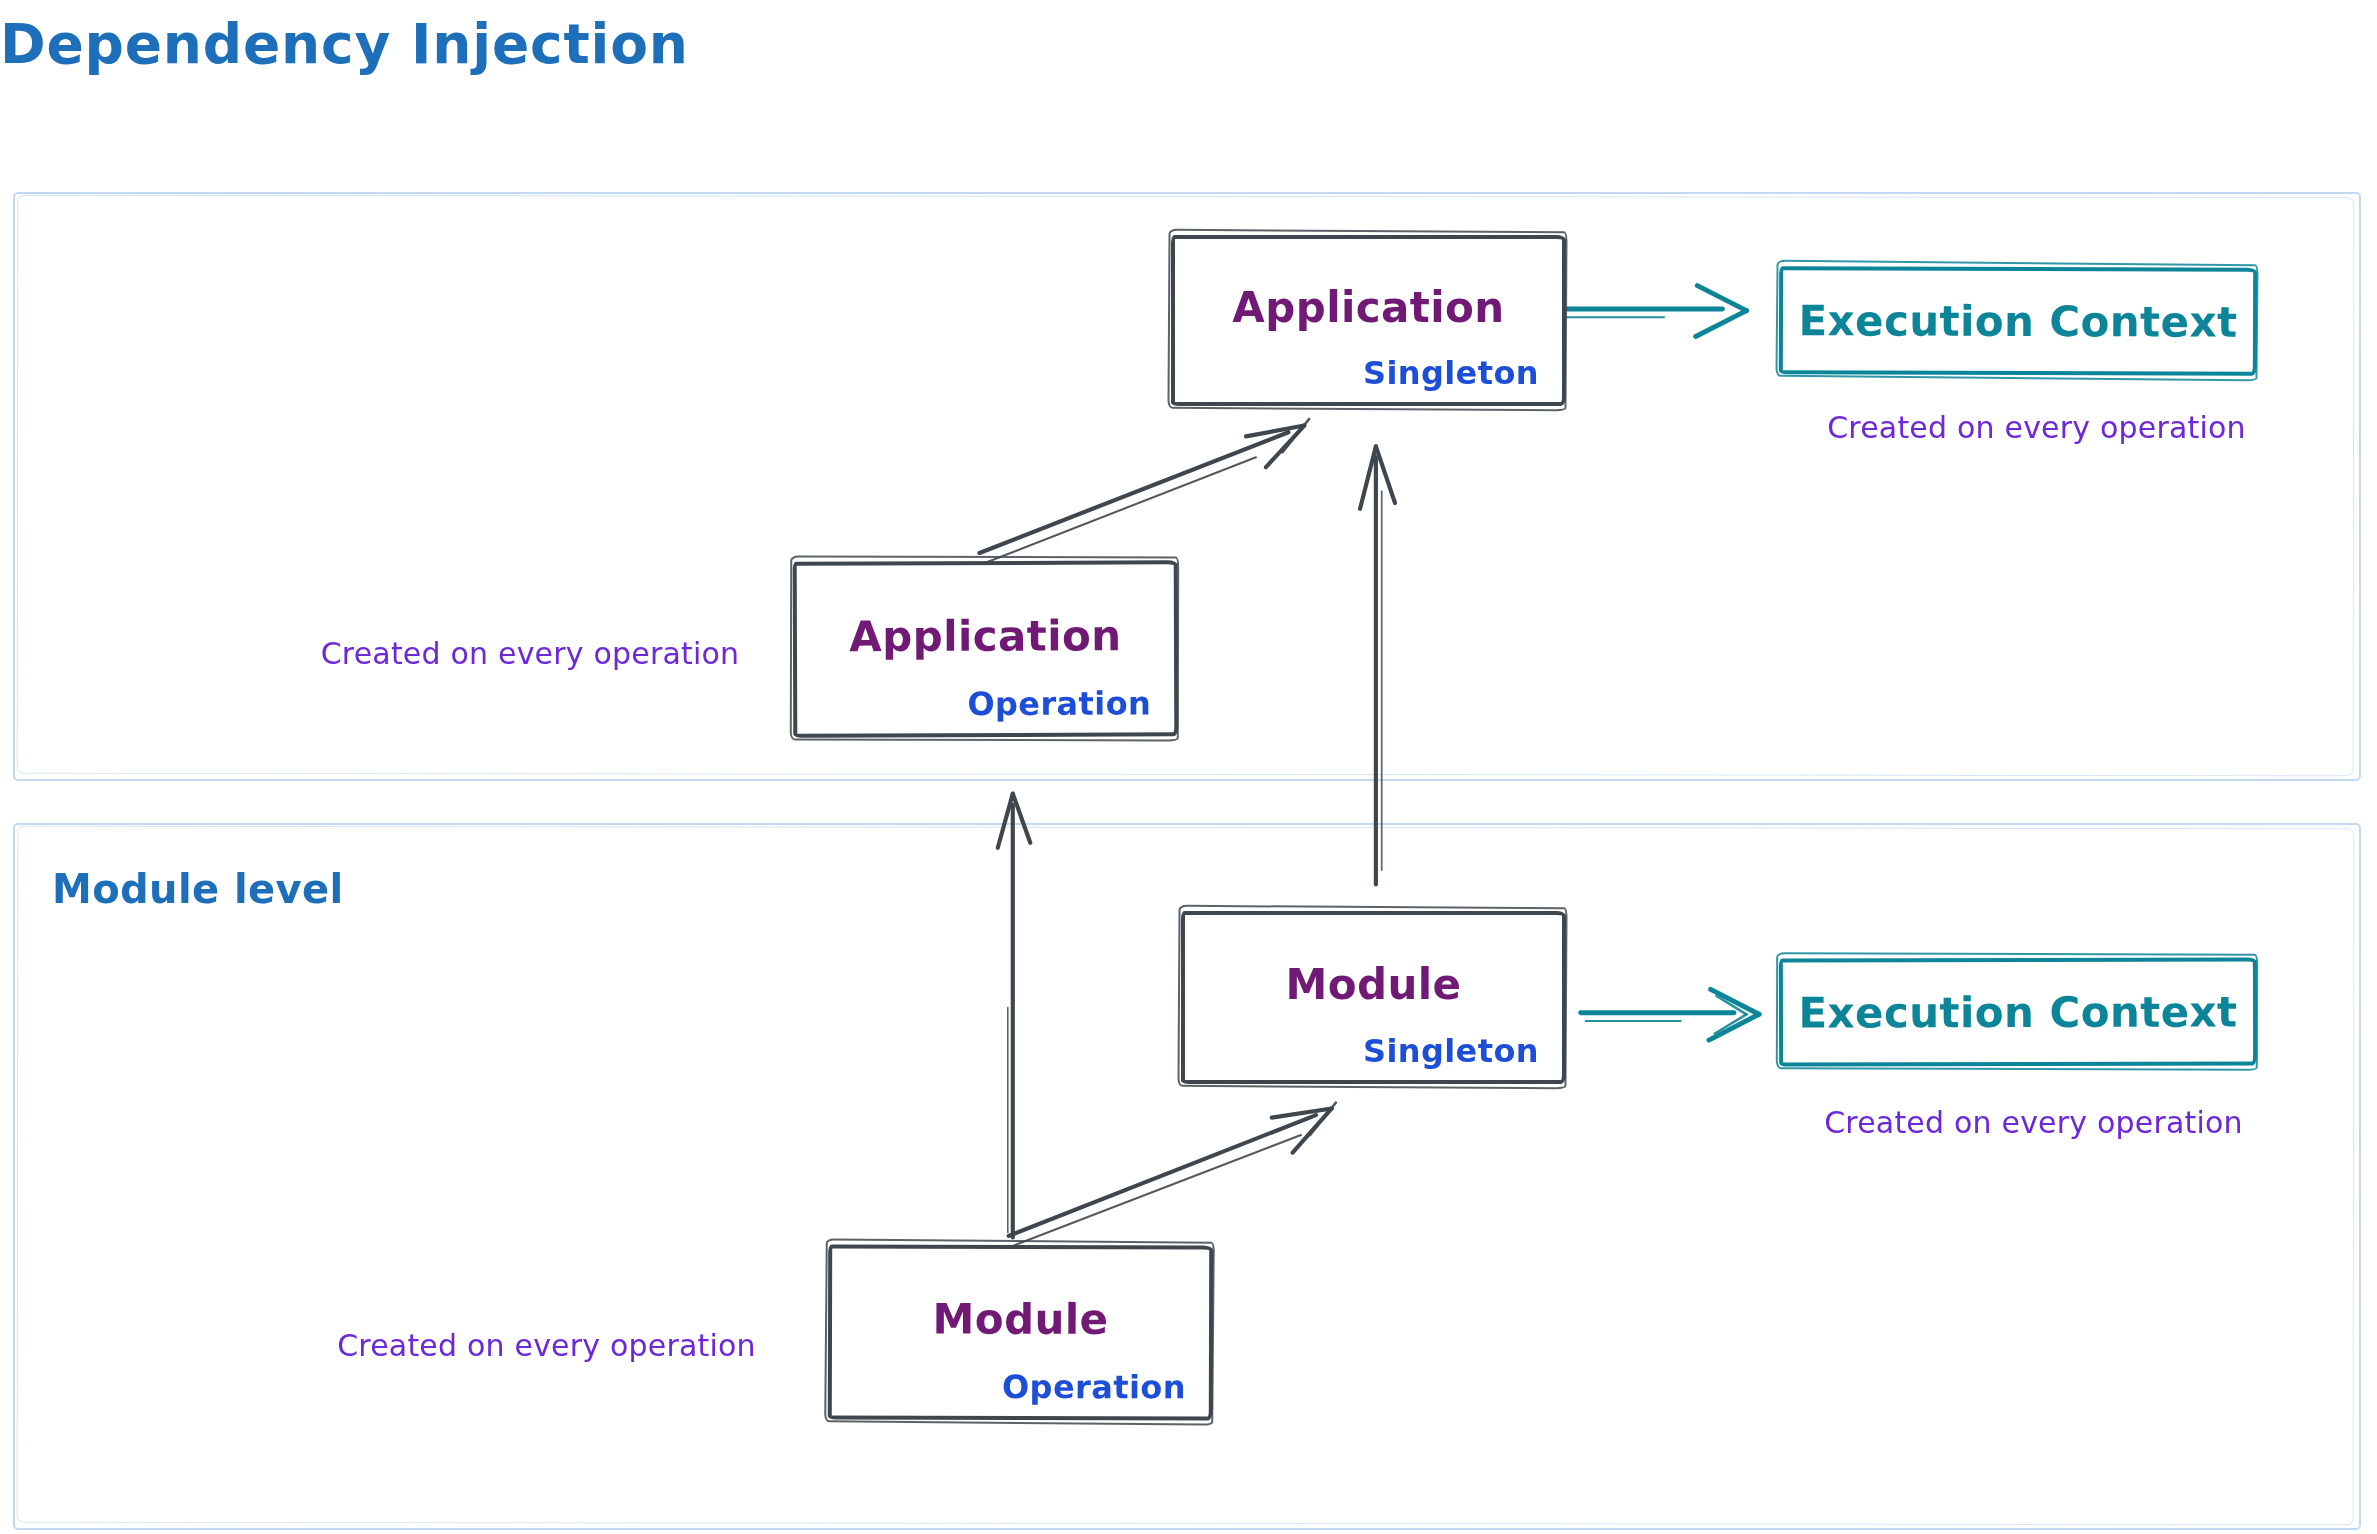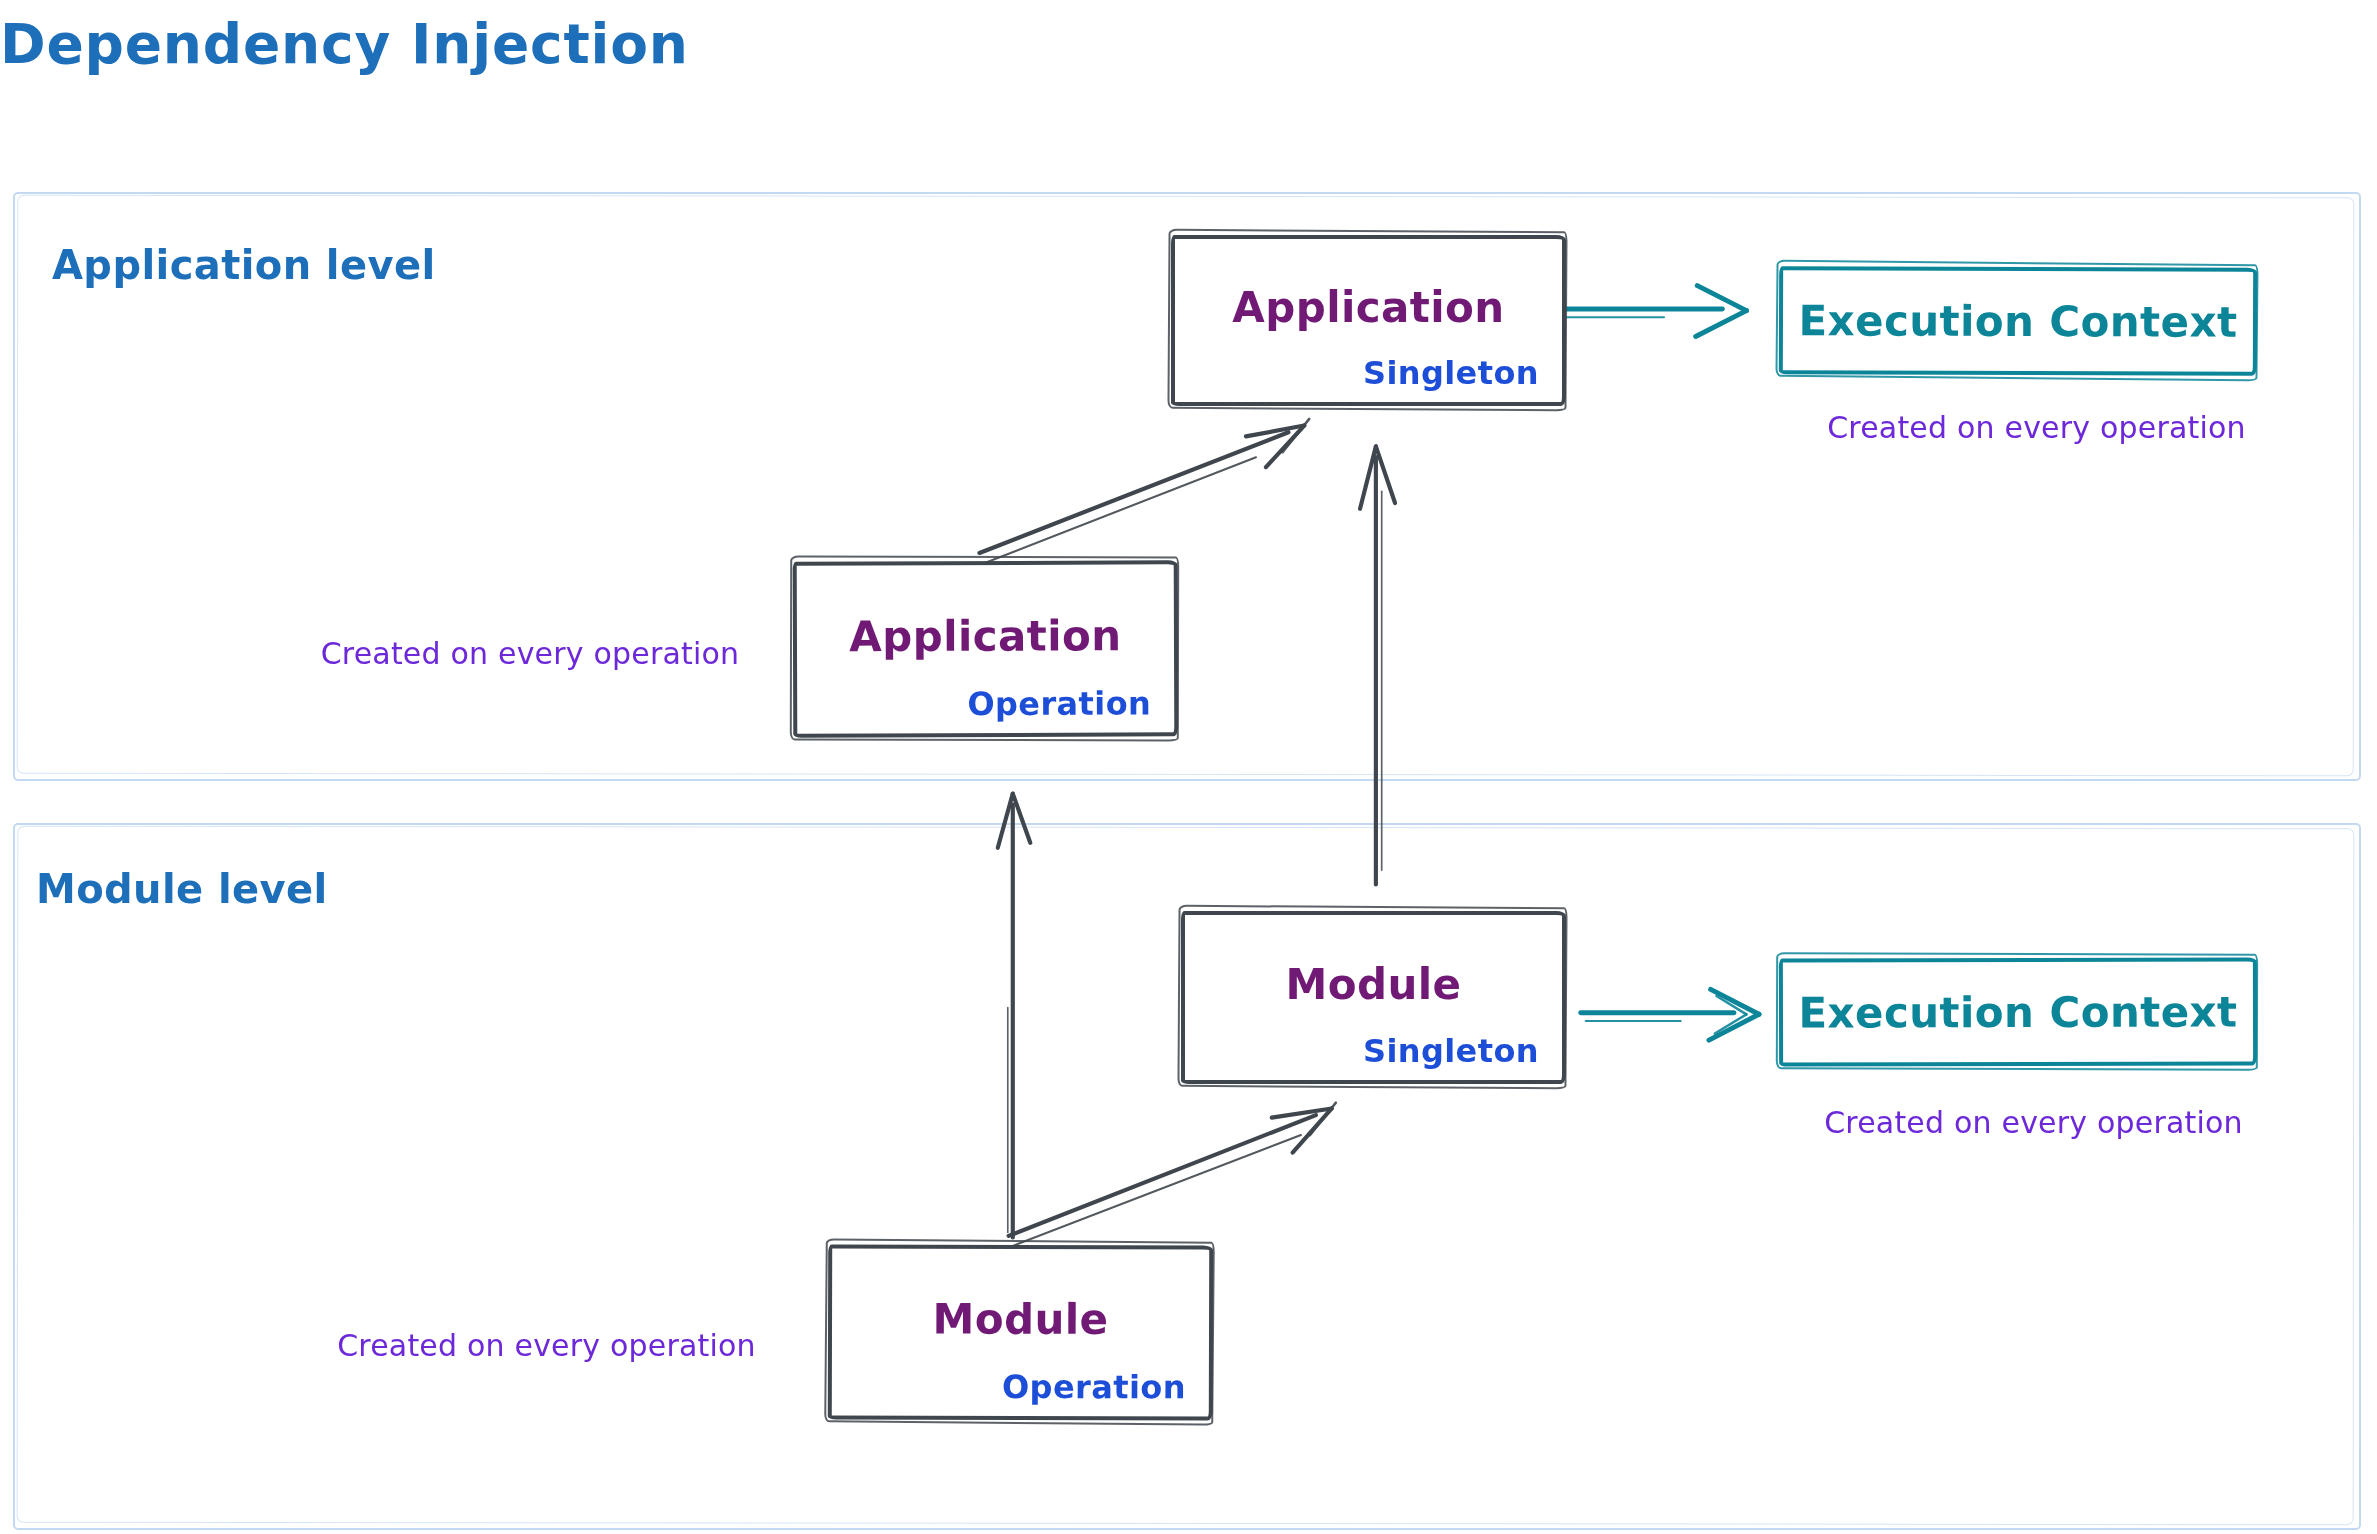--- a/index.html
+++ b/index.html
@@ -35,21 +35,21 @@
     transform:rotate(.06deg);
     pointer-events:none;
   }
   .section.app{left:13.3px;top:192px;width:2344px;height:585px;}
   .section.mod{left:13.3px;top:823px;width:2344px;height:703px;}
   .section-label{
     position:absolute;
     font-size:40px;font-weight:600;color:#1e6fba;letter-spacing:0.4px;
   }
   .section-label.app{left:52px;top:242px;}
-  .section-label.mod{left:36px;top:866px;}
+  .section-label.mod{left:52px;top:866px;}
   
   .node{
     position:absolute;
     border:4.2px solid #3f464d;
     border-radius:3.3px 10px 5px 8.3px / 8.3px 5px 10px 3.3px;
     background:#fff;
     display:flex;align-items:center;justify-content:center;
   }
   .node::before{
     content:"";position:absolute;inset:-9.2px -4.2px -7.5px -7.5px;
@@ -92,21 +92,20 @@
 </style>
 </head>
 <body>
 
 <div class="stage">
 
   <div class="main-title">Dependency Injection</div>
 
   <div class="section app"></div>
   <div class="section mod"></div>
-  <div class="section-label app">Application level</div>
   <div class="section-label mod">Module level</div>
 
   <svg class="arrows" width="2377" height="1534" viewBox="0 0 2854 1842">
 
     <g stroke="#3f464d" fill="none" stroke-linecap="round">
       <path d="M1176 664 L1547 519" stroke-width="5"></path>
       <path d="M1180 677 L1508 549" stroke-width="2.5" opacity=".9"></path>
       <path d="M1566 511 L1496 524" stroke-width="5"></path>
       <path d="M1566 511 L1520 561" stroke-width="5"></path>
       <path d="M1572 503 L1540 543" stroke-width="3" opacity=".9"></path>

